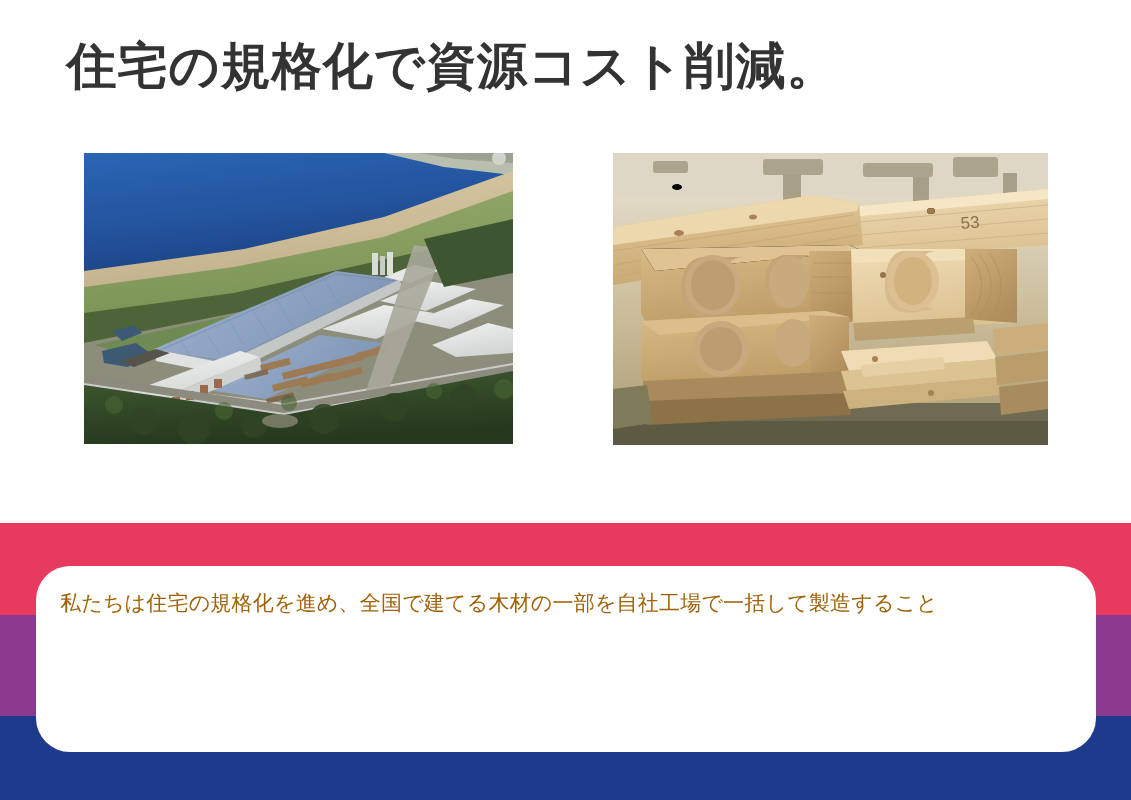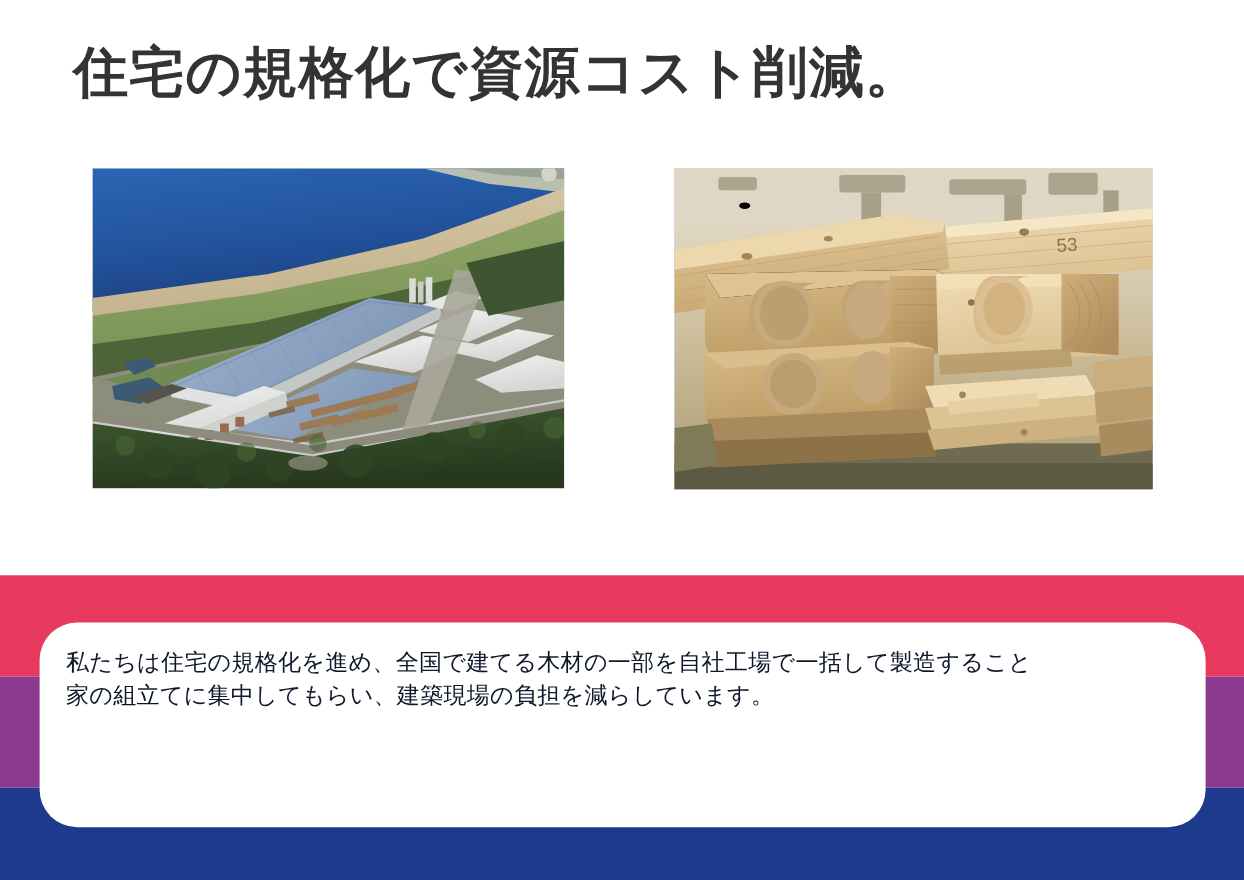--- a/index.html
+++ b/index.html
@@ -68,21 +68,21 @@
     width: 1060px;
     height: 186px;
     background: #ffffff;
     border-radius: 34px;
     box-sizing: border-box;
     padding: 22px 30px 0 24px;
   }
   .body-line {
     font-size: 21px;
     line-height: 30px;
-    color: #0f172a;
+    color: #a16207;
     white-space: nowrap;
     letter-spacing: 0.2px;
   }
 </style>
 </head>
 <body style="background: rgb(255, 255, 255);">
 
 <div class="slide-title" style="color: rgb(51, 51, 51);">住宅の規格化で資源コスト削減。</div>
 
 <div class="photo photo-left">
@@ -346,14 +346,13 @@
     <path d="M0,236 L34,232 L40,270 L0,276 Z" fill="#7f7a58"></path>
   </svg>
 </div>
 
 <div class="band band-pink" style="background: rgb(232, 58, 94);"></div>
 <div class="band band-purple" style="background: rgb(139, 58, 143);"></div>
 <div class="band band-blue" style="background: rgb(30, 58, 140);"></div>
 
 <div class="text-card">
   <div class="body-line">私たちは住宅の規格化を進め、全国で建てる木材の一部を自社工場で一括して製造すること</div>
-  <div class="body-line">家の組立てに集中してもらい、建築現場の負担を減らしています。</div>
 </div>
 
 </body></html>

